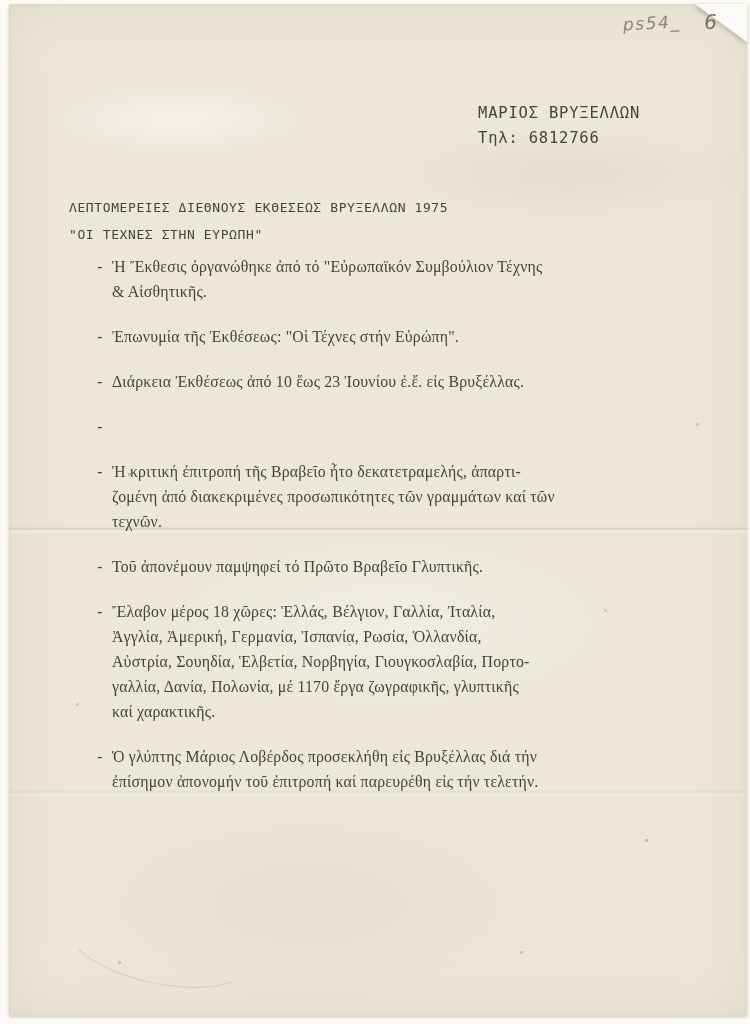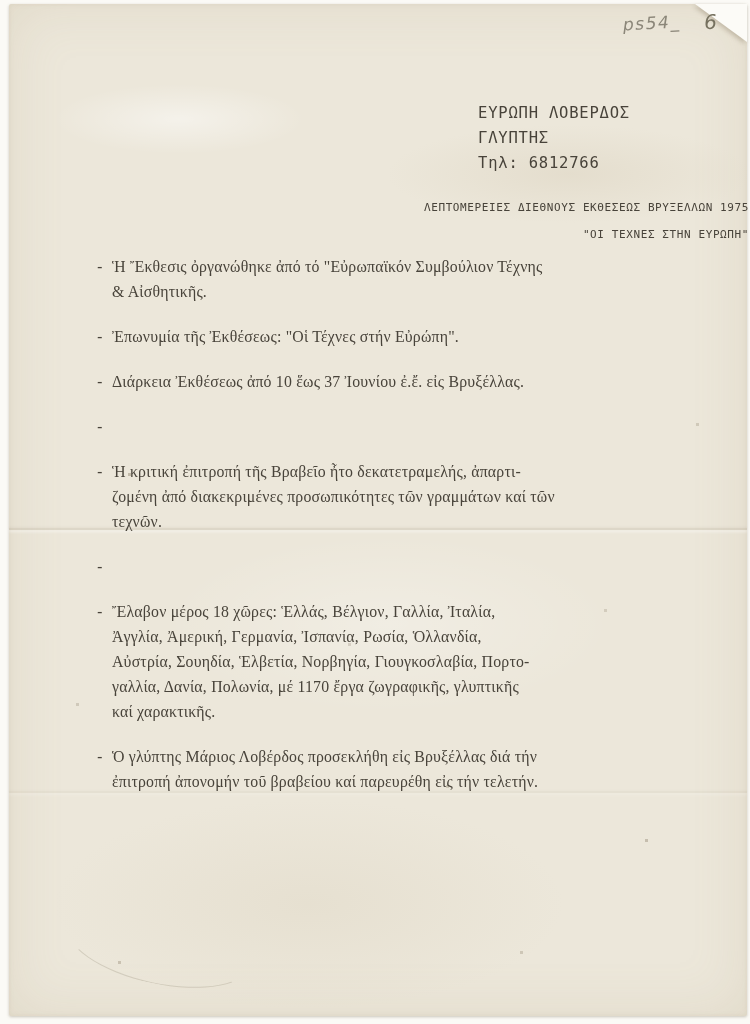--- a/index.html
+++ b/index.html
@@ -31,22 +31,22 @@
     position: absolute;
     left: 469px; top: 97px;
     font-size: 15.5px;
     line-height: 25px;
     letter-spacing: 0.8px;
     white-space: nowrap;
   }
   .doc-title {
     position: absolute;
     top: 190px; left: 60px; width: 680px;
-    text-align: right;
-    font-size: 11px;
+    text-align: left;
+    font-size: 13px;
     line-height: 27px;
     letter-spacing: 0.6px;
     white-space: nowrap;
   }
   .bullets {
     position: absolute;
     left: 86px; top: 250px;
     width: 610px;
     font-size: 15.8px;
   }
@@ -119,64 +119,64 @@
   <div class="crease lower"></div>
   <div class="scratch"></div>
   <div class="corner-fold"></div>
 
   <div class="annotation">
     <span class="code">ps54_</span>
     <span class="num">6</span>
   </div>
 
   <div class="letterhead tw">
-    <div>ΕΥΡΩΠΗ ΛΟΒΕΡΔΟΣ</div>
-    <div>ΓΛΥΠΤΗΣ</div>
+    <div>ΜΑΡΙΟΣ ΒΡΥΞΕΛΛΩΝ</div>
     <div>Τηλ: 6812766</div>
   </div>
 
   <div class="doc-title tw">
     <div>ΛΕΠΤΟΜΕΡΕΙΕΣ ΔΙΕΘΝΟΥΣ ΕΚΘΕΣΕΩΣ ΒΡΥΞΕΛΛΩΝ 1975</div>
     <div>"ΟΙ ΤΕΧΝΕΣ ΣΤΗΝ ΕΥΡΩΠΗ"</div>
   </div>
 
   <div class="bullets tw">
     <div class="bullet">
       <span class="dash">-</span>
       <span class="btext">Ἡ Ἔκθεσις ὀργανώθηκε ἀπό τό "Εὐρωπαϊκόν Συμβούλιον Τέχνης
 &amp; Αἰσθητικῆς.</span>
     </div>
     <div class="bullet">
       <span class="dash">-</span>
       <span class="btext">Ἐπωνυμία τῆς Ἐκθέσεως: "Οἱ Τέχνες στήν Εὐρώπη".</span>
     </div>
     <div class="bullet">
       <span class="dash">-</span>
-      <span class="btext">Διάρκεια Ἐκθέσεως ἀπό 10 ἕως 37 Ἰουνίου ἐ.ἔ. εἰς Βρυξέλλας.</span>
+      <span class="btext">Διάρκεια Ἐκθέσεως ἀπό 10 ἕως 23 Ἰουνίου ἐ.ἔ. εἰς Βρυξέλλας.</span>
     </div>
     <div class="bullet">
       <span class="dash">-</span>
     </div>
     <div class="bullet">
       <span class="dash">-</span>
       <span class="btext">Ἡ κριτική ἐπιτροπή τῆς Βραβεῖο ἦτο δεκατετραμελής, ἀπαρτι-
 ζομένη ἀπό διακεκριμένες προσωπικότητες τῶν γραμμάτων καί τῶν
 τεχνῶν.</span>
     </div>
     <div class="bullet">
       <span class="dash">-</span>
+      <span class="btext">Τοῦ ἀπονέμουν παμψηφεί τό Πρῶτο Βραβεῖο Γλυπτικῆς.</span>
     </div>
     <div class="bullet">
       <span class="dash">-</span>
       <span class="btext">Ἔλαβον μέρος 18 χῶρες: Ἑλλάς, Βέλγιον, Γαλλία, Ἰταλία,
 Ἀγγλία, Ἀμερική, Γερμανία, Ἰσπανία, Ρωσία, Ὁλλανδία,
 Αὐστρία, Σουηδία, Ἑλβετία, Νορβηγία, Γιουγκοσλαβία, Πορτο-
 γαλλία, Δανία, Πολωνία, μέ 1170 ἔργα ζωγραφικῆς, γλυπτικῆς
 καί χαρακτικῆς.</span>
     </div>
     <div class="bullet">
       <span class="dash">-</span>
       <span class="btext">Ὁ γλύπτης Μάριος Λοβέρδος προσεκλήθη εἰς Βρυξέλλας διά τήν
-ἐπιτροπή ἀπονομήν τοῦ βραβείου καί παρευρέθη εἰς τήν τελετήν.</span>
+ἐπίσημον ἀπονομήν τοῦ ἐπιτροπή καί παρευρέθη εἰς τήν τελετήν.</span>
     </div>
   </div>
 
 </div>
 
 </body></html>

